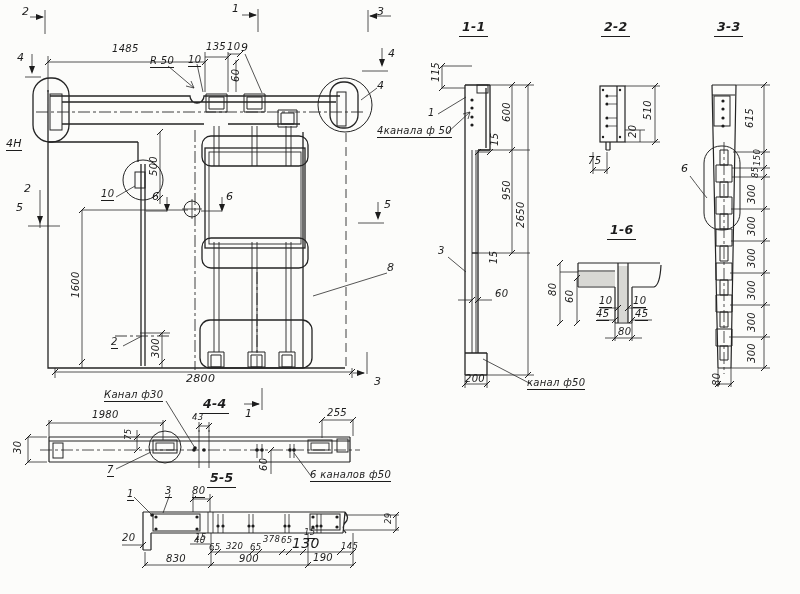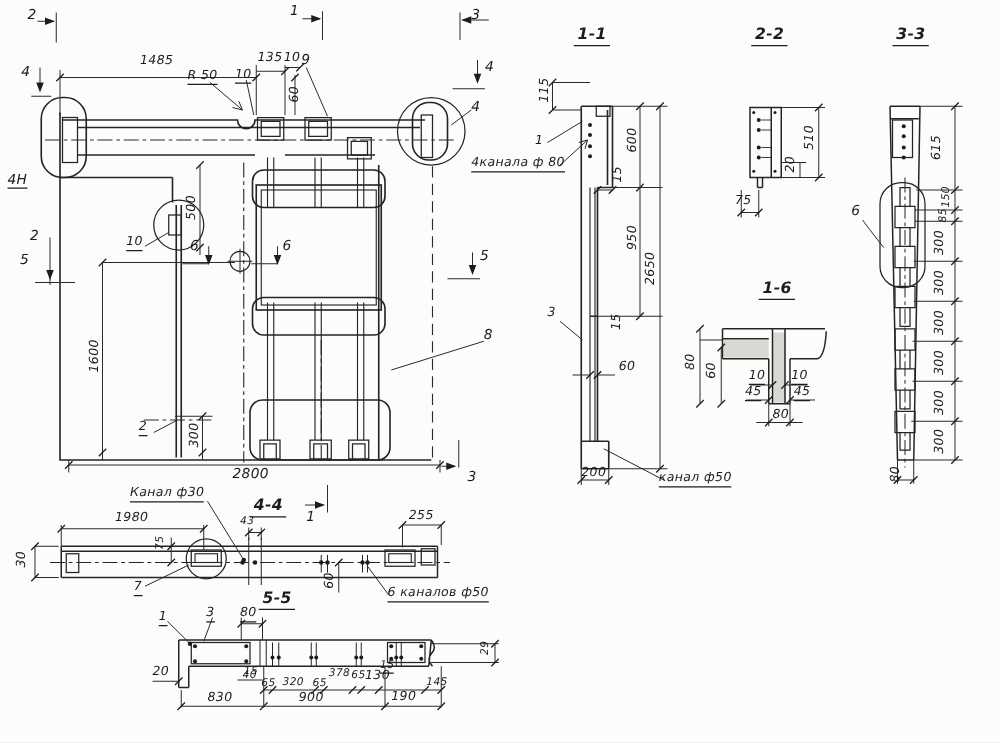--- a/index.html
+++ b/index.html
@@ -238,21 +238,21 @@
 <span class="lbl ul" style="left:111px;top:337px">2</span>
 <span class="lbl rot" style="left:151px;top:358px">300</span>
 <span class="lbl big" style="left:186px;top:373px">2800</span>
 <span class="lbl big" style="left:387px;top:262px">8</span>
 <span class="lbl big" style="left:374px;top:376px">3</span>
 <span class="lbl big" style="left:245px;top:408px">1</span>
 
 <span class="lbl ttl" style="left:459px;top:21px">1-1</span>
 <span class="lbl rot" style="left:431px;top:82px">115</span>
 <span class="lbl" style="left:428px;top:108px">1</span>
-<span class="lbl ul" style="left:377px;top:126px">4канала ф 80</span>
+<span class="lbl ul" style="left:377px;top:126px">4канала ф 50</span>
 <span class="lbl rot" style="left:502px;top:122px">600</span>
 <span class="lbl rot" style="left:490px;top:146px">15</span>
 <span class="lbl rot" style="left:502px;top:200px">950</span>
 <span class="lbl rot" style="left:516px;top:228px">2650</span>
 <span class="lbl" style="left:438px;top:246px">3</span>
 <span class="lbl rot" style="left:489px;top:264px">15</span>
 <span class="lbl" style="left:495px;top:289px">60</span>
 <span class="lbl" style="left:465px;top:374px">200</span>
 <span class="lbl ul" style="left:527px;top:378px">канал ф50</span>
 
@@ -299,21 +299,21 @@
 <span class="lbl ul" style="left:127px;top:489px">1</span>
 <span class="lbl ul" style="left:165px;top:486px">3</span>
 <span class="lbl" style="left:122px;top:533px">20</span>
 <span class="lbl" style="left:195px;top:533px;font-size:8.5px">15</span>
 <span class="lbl" style="left:194px;top:536px;font-size:8.5px">40</span>
 <span class="lbl" style="left:209px;top:543px;font-size:8.5px">65</span>
 <span class="lbl" style="left:226px;top:542px;font-size:8.5px">320</span>
 <span class="lbl" style="left:250px;top:543px;font-size:8.5px">65</span>
 <span class="lbl" style="left:263px;top:535px;font-size:8.5px">378</span>
 <span class="lbl" style="left:281px;top:536px;font-size:8.5px">65</span>
-<span class="lbl" style="left:292px;top:536px;font-size:10px">130</span>
+<span class="lbl" style="left:292px;top:536px;font-size:14px">130</span>
 <span class="lbl ul" style="left:304px;top:528px;font-size:8.5px">15</span>
 <span class="lbl" style="left:341px;top:542px;font-size:8.5px">145</span>
 <span class="lbl rot" style="left:384px;top:524px;font-size:8.5px">29</span>
 <span class="lbl" style="left:166px;top:554px">830</span>
 <span class="lbl" style="left:239px;top:554px">900</span>
 <span class="lbl" style="left:313px;top:553px">190</span>
 
 </div>
 
 </body></html>

